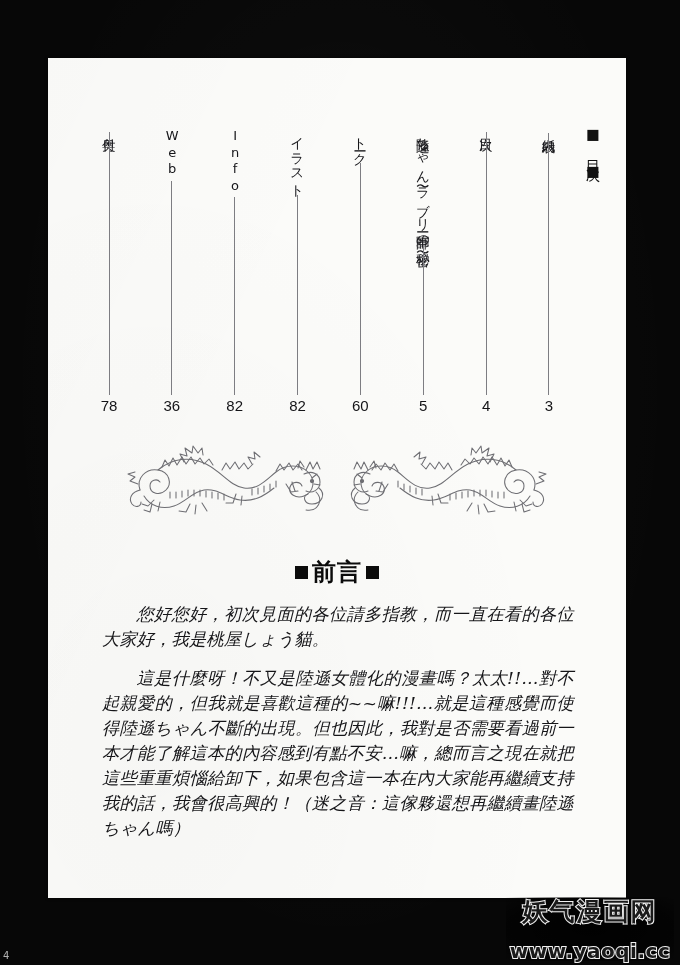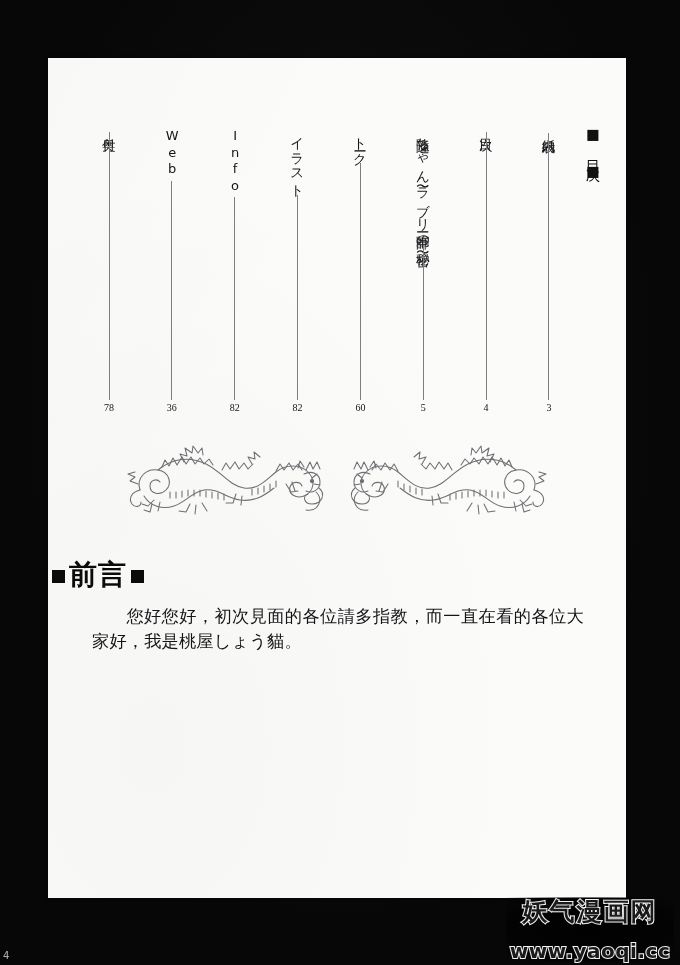--- a/index.html
+++ b/index.html
@@ -126,22 +126,22 @@
 
   .toc-rule {
     flex: 1 1 auto;
     width: 0;
     border-left: 1px solid #7d7d82;
     margin-top: 3px;
     margin-bottom: 2px;
   }
 
   .toc-page {
-    font-family: Liberation Serif, serif;
-    font-size: 10px;
+    font-family: Liberation Sans, sans-serif;
+    font-size: 15px;
     color: #141417;
     line-height: 1;
     padding-top: 1px;
   }
 
   
   #ornament {
     position: absolute;
     left: 0;
     top: 368px;
@@ -158,24 +158,24 @@
 
   
   #preface {
     position: absolute;
     left: 0;
     top: 498px;
     width: 578px;
   }
 
   #preface-heading {
-    text-align: left;
+    text-align: center;
     font-family: Liberation Sans, sans-serif;
     font-weight: bold;
-    font-size: 28px;
+    font-size: 24px;
     letter-spacing: 1px;
     color: #0b0b0b;
     margin: 0 0 10px 0;
   }
   #preface-heading .mk {
     display: inline-block;
     width: 13px;
     height: 13px;
     background: #0b0b0b;
     vertical-align: 1px;
@@ -186,22 +186,23 @@
     margin: 0 38px 0 40px;
     font-family: "DejaVu Serif", "Liberation Serif", serif;
     font-size: 17.2px;
     line-height: 1.45;
     color: #151518;
     text-align: justify;
     text-justify: inter-character;
     letter-spacing: 0.2px;
   }
   #preface-body p {
-    margin: 4px;
+    margin: 14px;
     text-indent: 2em;
+    font-style: italic;
   }
 
   
   #watermark {
     position: absolute;
     right: 6px;
     bottom: 4px;
     width: 168px;
     height: 64px;
     text-align: center;
@@ -367,20 +368,21 @@
       </svg>
 
     </div>
 
     <div id="preface">
       <div id="preface-heading">
         <span class="mk"></span><span>前言</span><span class="mk"></span>
       </div>
       <div id="preface-body">
           <p>您好您好，初次見面的各位請多指教，而一直在看的各位大家好，我是桃屋しょう貓。</p>
+          <p>這是什麼呀！不又是陸遜女體化的漫畫嗎？太太!!…對不起親愛的，但我就是喜歡這種的~~嘛!!!…就是這種感覺而使得陸遜ちゃん不斷的出現。但也因此，我對是否需要看過前一本才能了解這本的內容感到有點不安…嘛，總而言之現在就把這些重重煩惱給卸下，如果包含這一本在內大家能再繼續支持我的話，我會很高興的！（迷之音：這傢夥還想再繼續畫陸遜ちゃん嗎）</p>
         </div>
     </div>
 
   </div>
 
   <div id="watermark">
     <div id="wm-cn">妖气漫画网</div>
     <div id="wm-url">www.yaoqi.cc</div>
   </div>
 

